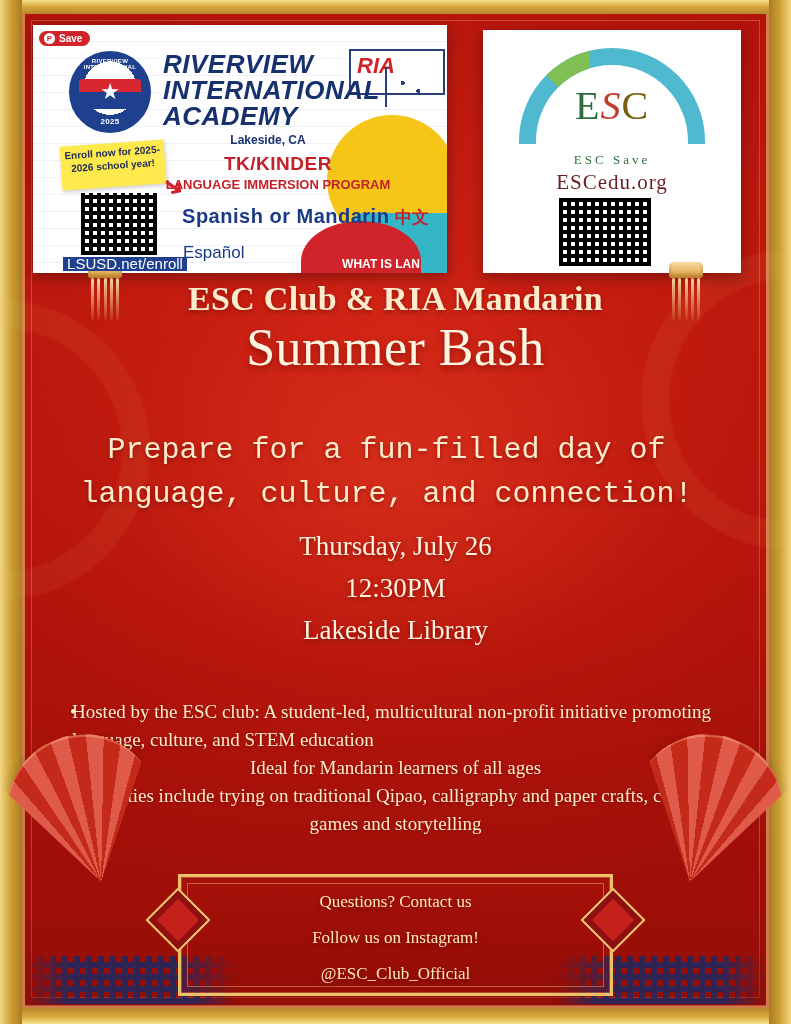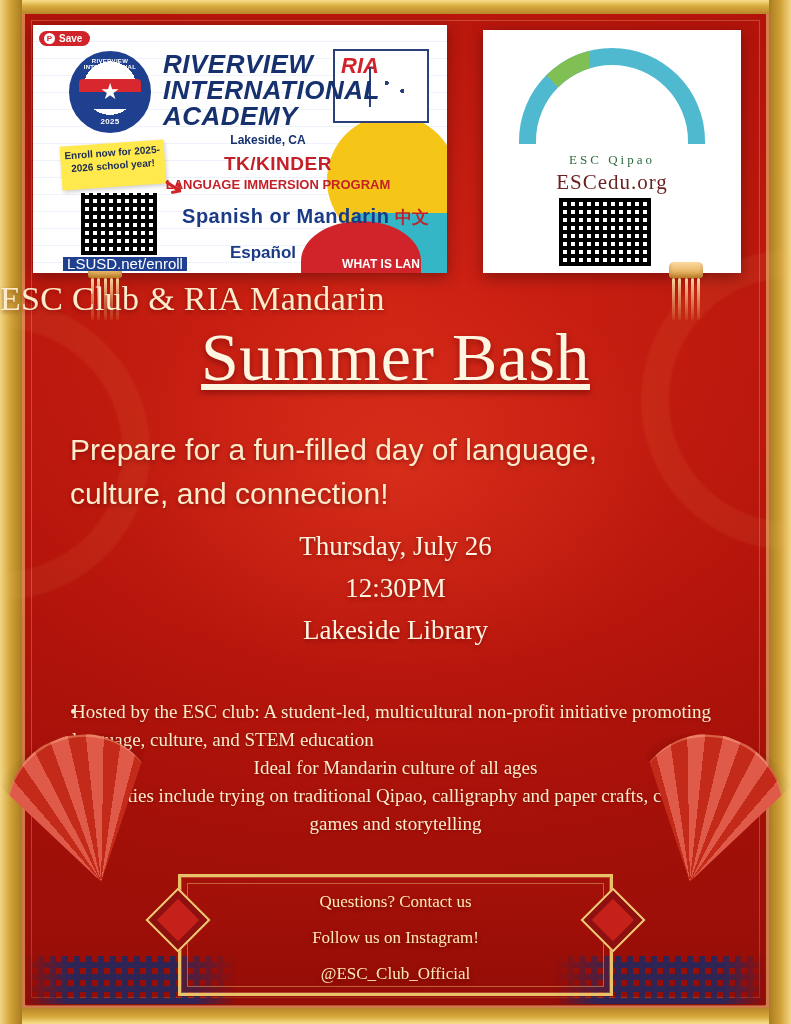--- a/index.html
+++ b/index.html
@@ -199,21 +199,21 @@
     text-align:center; font-size:13px; font-weight:bold; color:#c32029;
   }
   .flyer .langs {
     position:absolute; left:140px; top:180px; width:265px;
     text-align:center; font-size:20px; font-weight:bold; color:#1b3a86;
   }
   .flyer .langs .sp { letter-spacing:.5px;margin-top:27px; }
   .flyer .hanzi { color:#c32029; font-size:17px; }
   .flyer .espanol {
     position:absolute; left:150px; top:218px; width:160px;
-    text-align:center; font-size:17px; font-weight:bold; color:#1b3a86;
+    text-align:left; font-size:17px; font-weight:normal; color:#1b3a86;
   }
   .sticky {
     position:absolute; left:28px; top:118px; width:104px; height:44px;
     background:#ffe94d; transform:rotate(-4deg);
     font-size:10px; font-weight:bold; color:#1b2a55; text-align:center;
     padding-top:3px; line-height:13px; z-index:5;
     box-shadow:1px 2px 4px rgba(0,0,0,.2);
   }
   .arrow-red {
     position:absolute; left:130px; top:146px; color:#d1242a; font-size:26px;
@@ -227,21 +227,21 @@
       repeating-linear-gradient(0deg,#000 0 4px, #fff 4px 8px);
     background-blend-mode: multiply;
   }
   #flyer-qr { left:48px; top:168px; width:76px; height:62px; }
   .qr-caption {
     position:absolute; left:30px; top:232px; width:124px; height:14px;
     background:#1f3f8f; color:#fff; font-size:15px; text-align:center;
     line-height:14px; z-index:5;
   }
   .brush-box {
-    position:absolute; right:18px; top:24px; width:96px; height:74px;
+    position:absolute; right:2px; top:24px; width:96px; height:46px;
     border:2px solid #2b3f7a; background:#fff;
   }
   .brush-box .bb-text {
     position:absolute; left:6px; top:2px; color:#d1242a; font-size:22px; font-weight:bold;
     font-style:italic;
   }
   .brush-box .bb-art {
     position:absolute; right:4px; top:16px; width:54px; height:40px;
     background:
       radial-gradient(circle at 30% 40%, #2b3f7a 0 2px, transparent 2px),
@@ -290,35 +290,34 @@
     font-family:"Liberation Serif", serif; font-size:13px; color:#2e6b3f; letter-spacing:3px;
   }
   .esc .site {
     position:absolute; left:0; right:0; top:140px; text-align:center;
     font-family:"Liberation Serif", serif; font-size:21px; color:#6b1f1f; letter-spacing:1px;
   }
   #esc-qr { left:76px; top:168px; width:92px; height:68px; position:absolute; }
 
   
   .headline1 {
-    position:absolute; left:0; right:0; top:280px; 
-    font-family:"Liberation Serif", serif; font-weight:normal;
+    position:absolute; left:0; right:0; top:280px; text-align:center;
+    font-family:"Liberation Serif", serif; font-weight:bold;
     font-size:34px; color:#fdeccb; letter-spacing:.3px;
     text-shadow: 0 2px 4px rgba(80,0,0,.45);
   }
   .headline2 {
     position:absolute; left:0; right:0; top:318px; text-align:center;
     font-family:"Liberation Serif", serif;
-    font-size:68px; color:#fff6e2; letter-spacing:.5px;
+    font-size:52px; color:#fff6e2; letter-spacing:.5px;
     text-shadow: 0 3px 6px rgba(80,0,0,.5);
-    text-decoration: underline;
   }
   .subhead {
-    position:absolute; left:70px; right:88px; top:428px; 
-    font-family:Liberation Sans, sans-serif; font-size:30px; line-height:44px;
+    position:absolute; left:70px; right:88px; top:428px; text-align:center;
+    font-family:Liberation Mono, monospace; font-size:30px; line-height:44px;
     color:#fdeccb; text-shadow: 0 2px 4px rgba(80,0,0,.45);
   }
   .details {
     position:absolute; left:90px; right:90px; top:525px; text-align:center;
     font-family:"Liberation Serif", serif; font-size:27px; line-height:42px;
     color:#fff4df; text-shadow: 0 2px 4px rgba(80,0,0,.45);
   }
   .bullets {
     position:absolute; left:72px; right:72px; top:698px;
     font-family:"Liberation Serif", serif; font-size:19px; line-height:28px;
@@ -390,21 +389,24 @@
       <div class="arrow-red">➜</div>
       <div class="qr" id="flyer-qr"></div>
       <div class="qr-caption">LSUSD.net/enroll</div>
     </div>
   </div>
 
   <div class="card" id="esc-card">
     <div class="esc">
       <div class="arc"></div>
       <div class="arcgreen"></div>
-      <div class="club">ESC Qipao</div>
+      <div class="logo-letters">
+        <span class="e">E</span><span class="s">S</span><span class="c">C</span>
+      </div>
+      <div class="club">ESC Save</div>
       <div class="site">ESCedu.org</div>
       <div class="qr" id="esc-qr"></div>
     </div>
   </div>
 
   <div class="tassel left">
     <div class="knot"></div>
     <div class="strands">
         <i></i>
         <i></i>
@@ -431,21 +433,21 @@
 
   <div class="details">
     <div>Thursday,  July 26</div>
     <div>12:30PM</div>
     <div>Lakeside Library</div>
   </div>
 
   <div class="bullets">
     <ul>
       <li class="dot">Hosted by the ESC club:  A student-led, multicultural non-profit initiative promoting language, culture, and STEM education</li>
-      <li>Ideal for Mandarin culture of all ages</li>
+      <li>Ideal for Mandarin learners of all ages</li>
       <li>Activities include trying on traditional Qipao, calligraphy and paper crafts, cultural games and storytelling</li>
     </ul>
   </div>
 
   <div class="fan left">
     <div class="fanbody"></div>
     <div class="fanrim"></div>
   </div>
   <div class="fan right">
     <div class="fanbody"></div>

